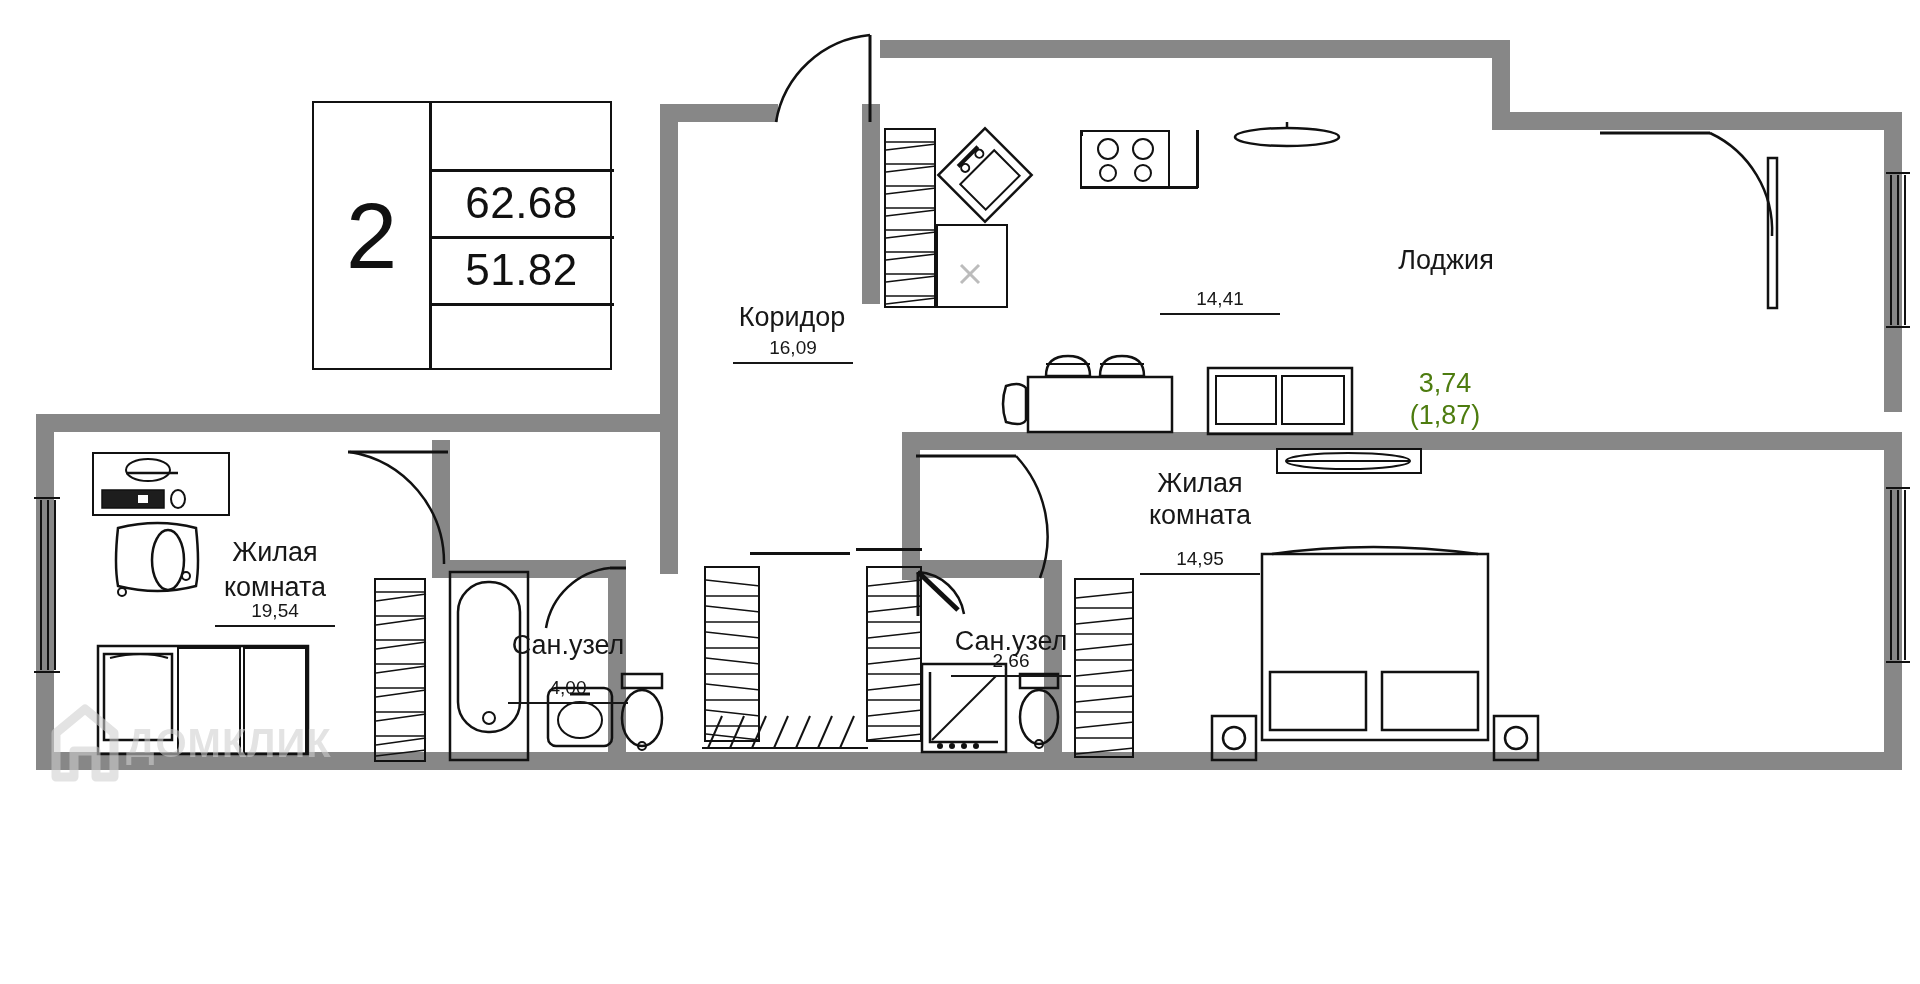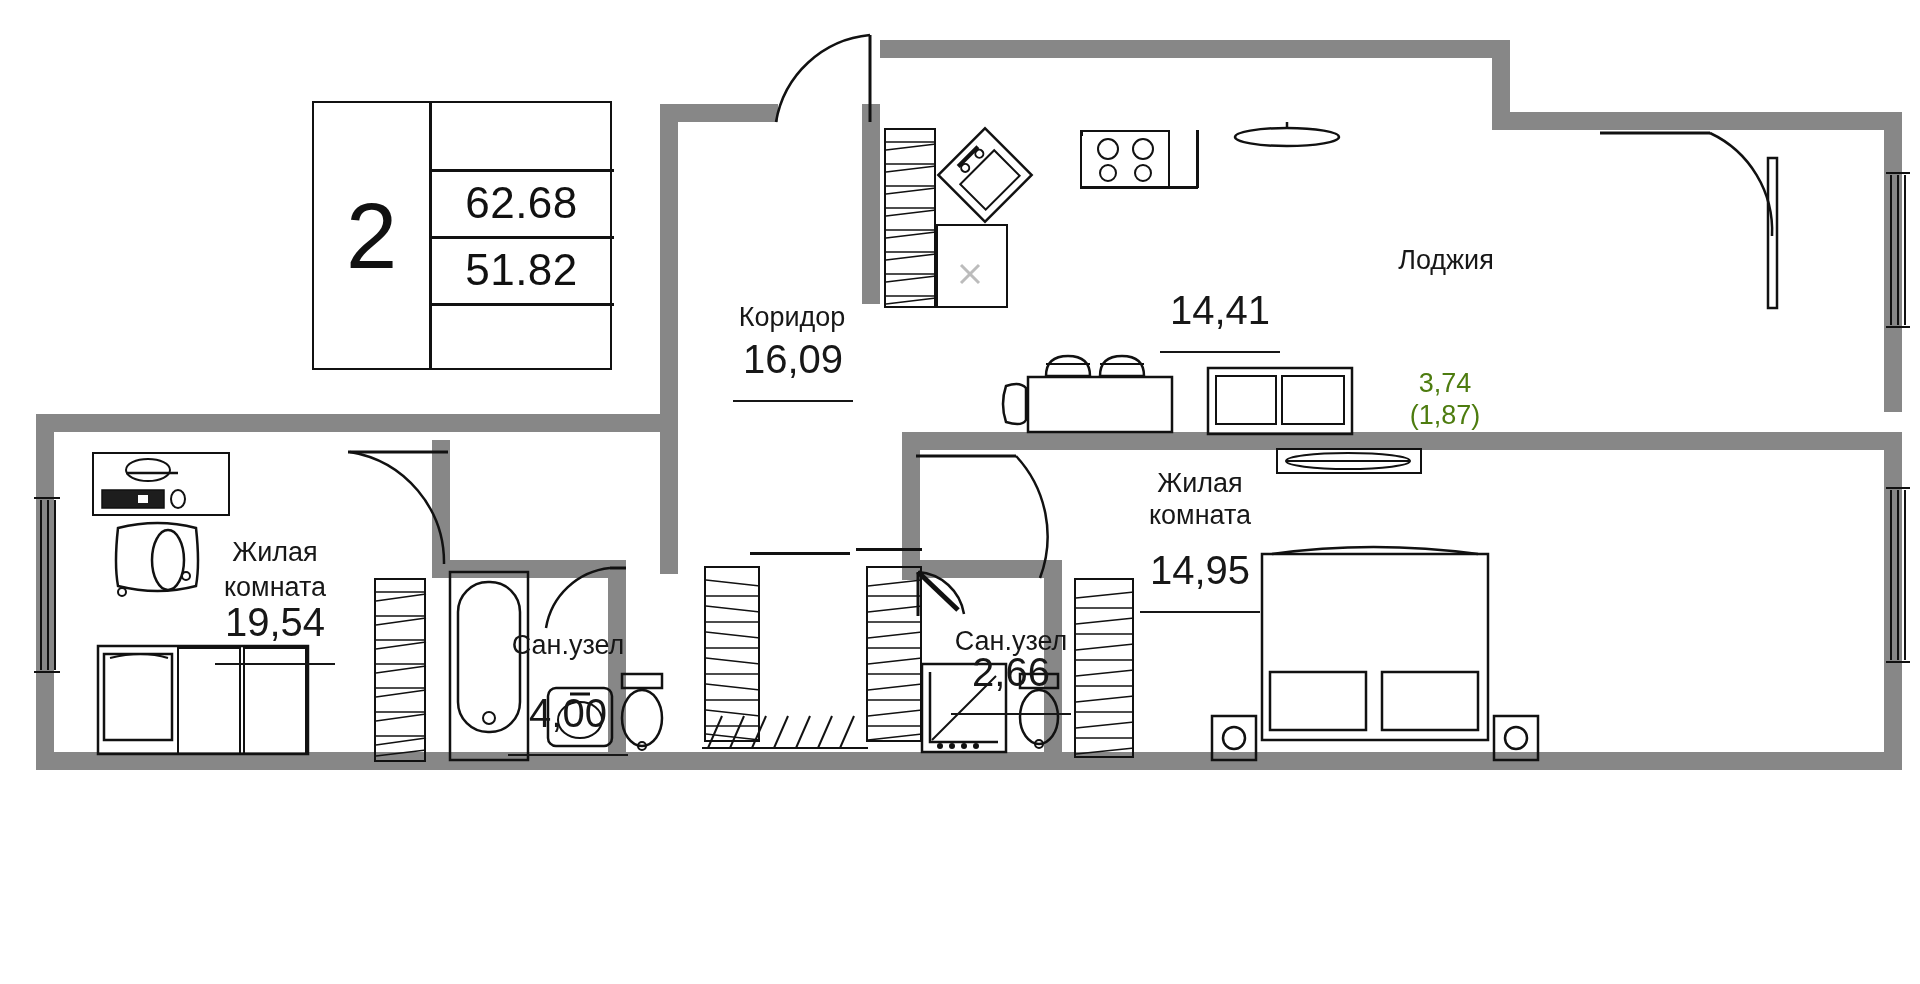--- a/index.html
+++ b/index.html
@@ -19,22 +19,22 @@
   #infoTable .bignum{position:absolute;left:0;top:0;width:115px;height:100%;
         display:flex;align-items:center;justify-content:center;
         font-size:92px;line-height:1;color:#111;font-family:"Liberation Sans",sans-serif;}
   #infoTable .cell{position:absolute;left:115px;width:185px;height:67px;
         display:flex;align-items:center;justify-content:center;
         font-size:44px;color:#111;letter-spacing:.5px;}
 
   
   .rlabel{position:absolute;text-align:center;color:#171717;
           font-size:27px;line-height:34px;white-space:nowrap;}
-  .rarea{position:absolute;text-align:center;color:#171717;font-size:40px;
-         white-space:nowrap;border-bottom:2.5px solid #171717;padding-bottom:18px;}
+  .rarea{position:absolute;text-align:center;color:#171717;font-size:19px;
+         white-space:nowrap;border-bottom:2.5px solid #171717;padding-bottom:3px;}
   .plain{position:absolute;text-align:center;color:#4d7c0f;font-size:27px;white-space:nowrap;}
 
   
   #wm{position:absolute;left:52px;top:705px;width:300px;height:80px;opacity:.58;}
   #wm .wtxt{position:absolute;left:74px;top:16px;font-size:40px;font-weight:bold;
             color:#cfcfcf;letter-spacing:1px;font-family:"Liberation Sans",sans-serif;}
   svg{display:block;overflow:visible;}
 </style>
 </head>
 <body>
@@ -380,19 +380,25 @@
 
   <div class="rlabel" style="left:1080px;top:466px;width:240px;">Жилая</div>
   <div class="rlabel" style="left:1080px;top:498px;width:240px;">комната</div>
   <div class="rarea" style="left:1140px;top:548px;width:120px;">14,95</div>
 
   <div class="rlabel" style="left:155px;top:535px;width:240px;">Жилая</div>
   <div class="rlabel" style="left:155px;top:570px;width:240px;">комната</div>
   <div class="rarea" style="left:215px;top:600px;width:120px;">19,54</div>
 
   <div class="rlabel" style="left:468px;top:628px;width:200px;">Сан.узел</div>
-  <div class="rarea" style="left:508px;top:691px;width:120px;">4,00</div>
+  <div class="rarea" style="left:508px;top:677px;width:120px;">4,00</div>
 
   <div class="rlabel" style="left:916px;top:624px;width:190px;">Сан.узел</div>
   <div class="rarea" style="left:951px;top:650px;width:120px;">2,66</div>
 
+  <div id="wm">
+    <svg style="position:absolute;left:0;top:0;" width="66" height="76">
+      <path d="M33,4 L62,28 L62,72 L44,72 L44,46 L22,46 L22,72 L4,72 L4,28 Z" fill="none" stroke="#cfcfcf" stroke-width="9" stroke-linejoin="round"></path>
+    </svg>
+    <div class="wtxt">ДОМКЛИК</div>
+  </div>
 
 </div>
 
 </body></html>

